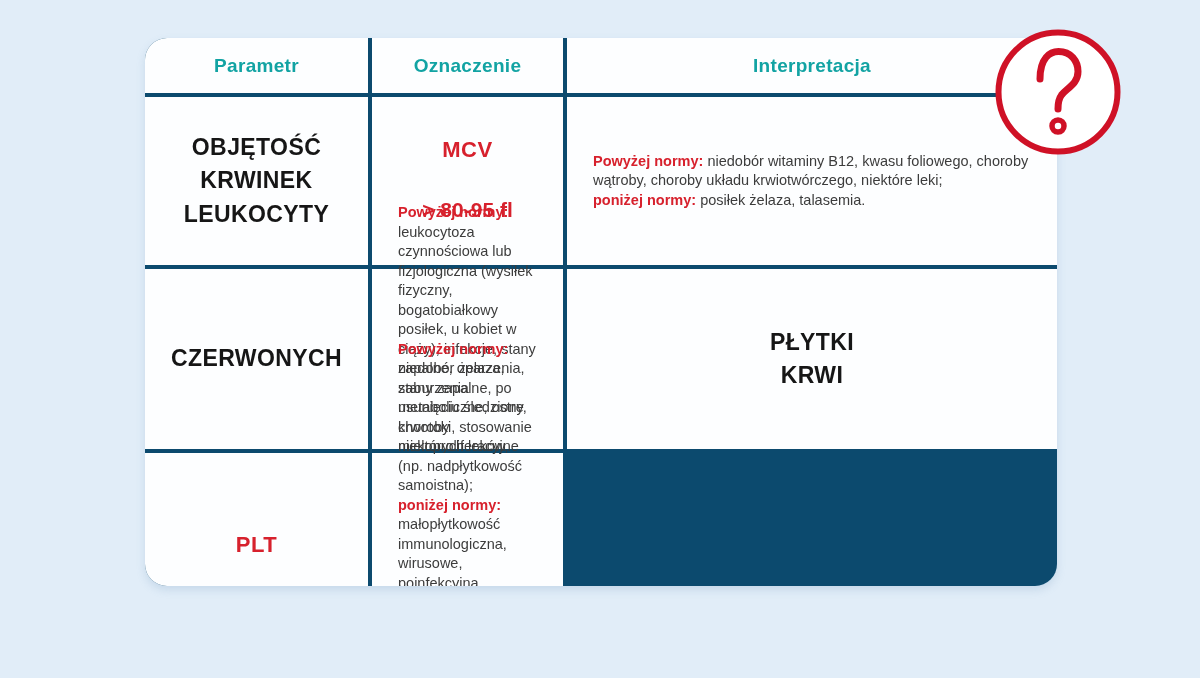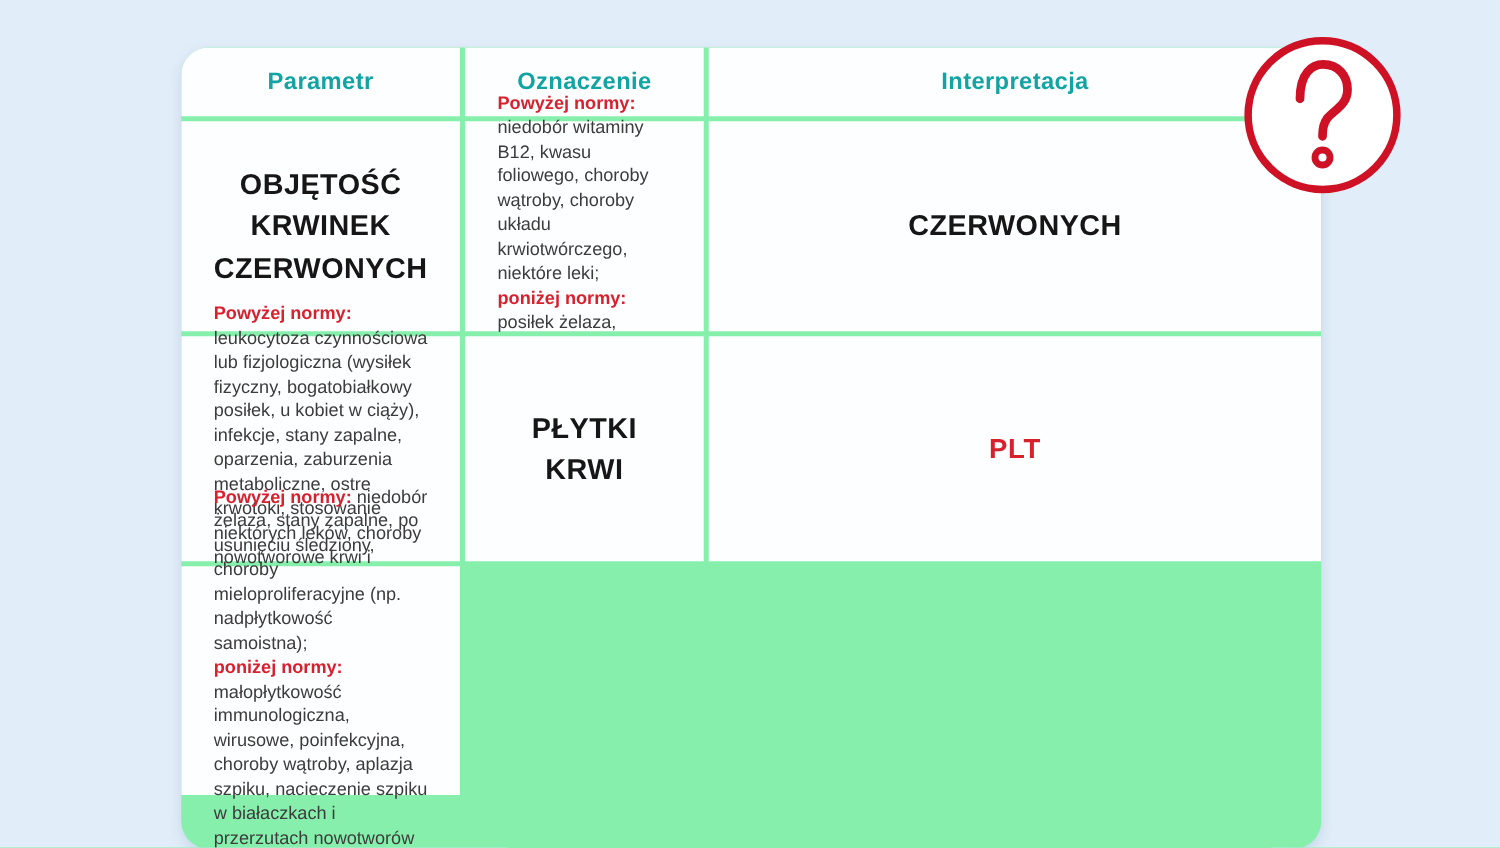--- a/index.html
+++ b/index.html
@@ -8,26 +8,26 @@
     font-family: "Liberation Sans", "DejaVu Sans", sans-serif;
     background: #e1edf8;
     position: relative;
     overflow: hidden;
   }
   .stage { position: absolute; inset: 0; }
 
   .table-grid {
     position: absolute;
     left: 145px; top: 38px;
-    width: 912px; height: 641px;
+    width: 912px; height: 548px;
     display: grid;
     grid-template-columns: 223px 191px 490px;
     grid-template-rows: 55px 168px 180px 183px;
     gap: 4px;
-    background: #86efac;
+    background: #0c4a6e;
     border-radius: 22px;
     overflow: hidden;
     box-shadow: 0 4px 9px rgba(104, 144, 186, 0.22);
   }
   .cell { background: #fdfeff; }
 
   .header-cell {
     display: flex; align-items: center; justify-content: center;
     color: #12a3a3;
     font-weight: 700;
@@ -84,21 +84,25 @@
     </div>
     <div class="cell header-cell">
       <span>Oznaczenie</span>
     </div>
     <div class="cell header-cell">
       <span>Interpretacja</span>
     </div>
 
   <div class="cell param-cell">OBJĘTOŚĆ
 KRWINEK
-CZERWONYCH</div>
+LEUKOCYTY</div>
+      <div class="cell mark-cell">
+        <div class="abbr">MCV</div>
+        <div class="range">&gt; 80-95 fl</div>
+      </div>
       <div class="cell interp-cell">
         <div class="seg"><span class="seg-label">Powyżej normy:</span><span class="seg-text"> niedobór witaminy B12, kwasu foliowego, choroby wątroby, choroby układu krwiotwórczego, niektóre leki;</span></div>
         <div class="seg"><span class="seg-label">poniżej normy:</span><span class="seg-text"> posiłek żelaza, talasemia.</span></div>
       </div>
       <div class="cell param-cell">CZERWONYCH</div>
       <div class="cell interp-cell">
         <div class="seg"><span class="seg-label">Powyżej normy:</span><span class="seg-text"> leukocytoza czynnościowa lub fizjologiczna (wysiłek fizyczny, bogatobiałkowy posiłek, u kobiet w ciąży), infekcje, stany zapalne, oparzenia, zaburzenia metaboliczne, ostre krwotoki, stosowanie niektórych leków, choroby nowotworowe krwi i szpiku;</span></div>
       </div>
       <div class="cell param-cell">PŁYTKI
 KRWI</div>

